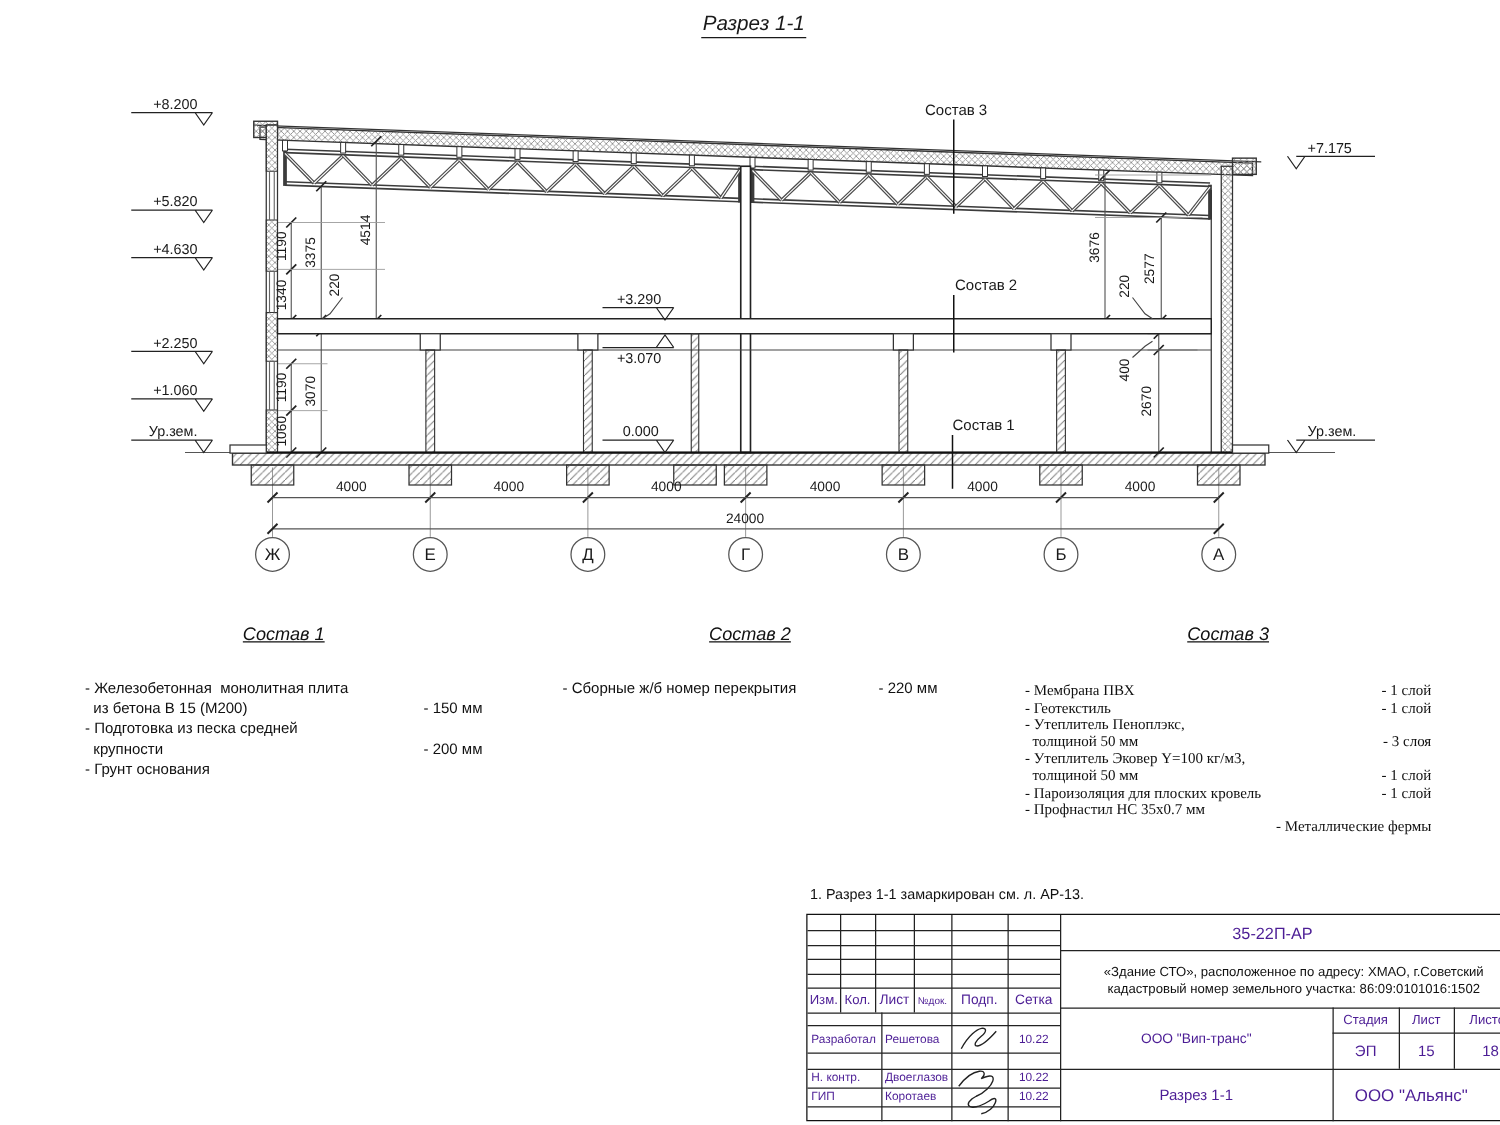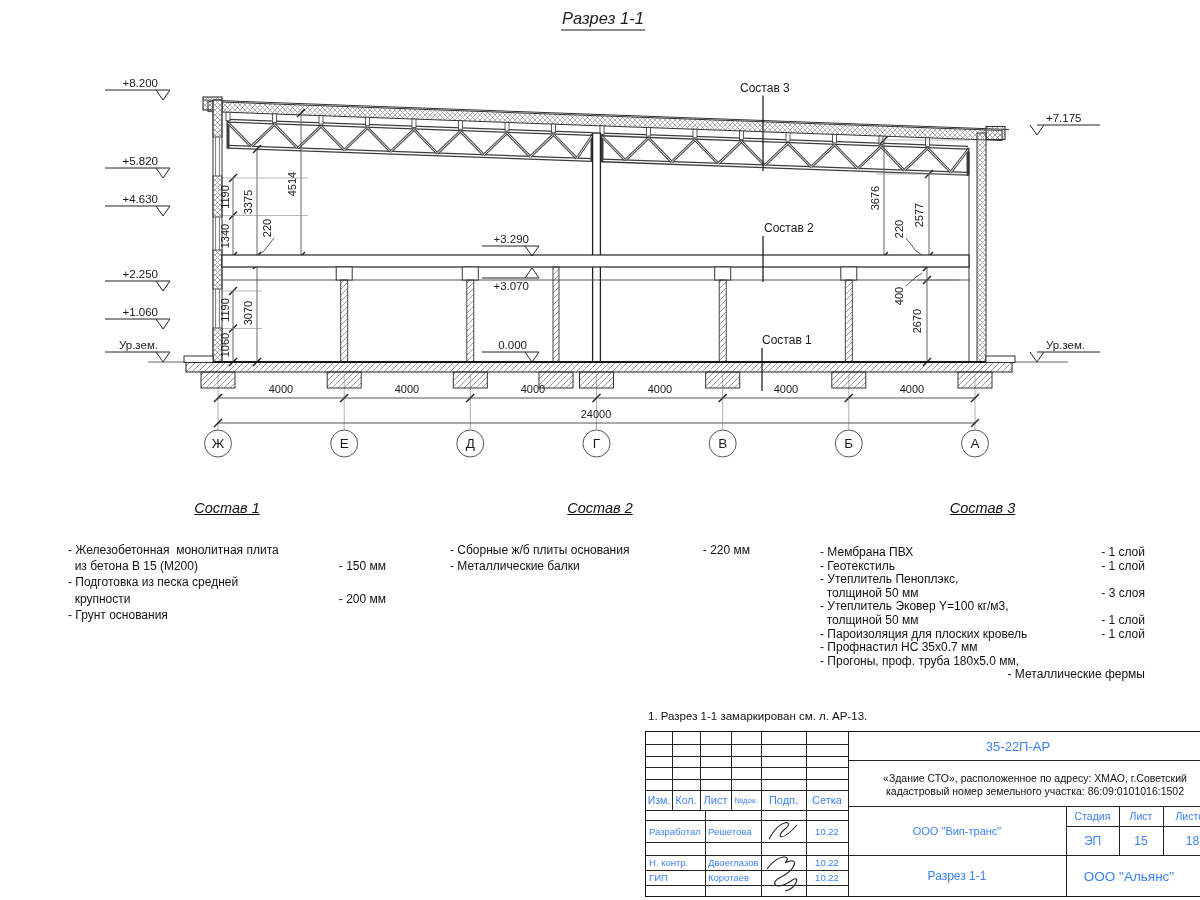--- a/index.html
+++ b/index.html
@@ -9,25 +9,25 @@
   .dimtxt{font-size:11px;}
   .elevtxt{font-size:11.5px;}
   .axistxt{font-size:13.5px;}
   .callout{font-size:12px;}
   
   .comp{position:absolute;font-size:12px;color:#111;}
   .comp .ctitle{text-align:center;font-style:italic;font-size:14.5px;
                 text-decoration:underline;margin-bottom:26px;}
   .comp .row{display:flex;justify-content:space-between;white-space:pre;}
   .c-lh16 .row{line-height:16.2px;}
-  .c-lh13 .row{line-height:13.6px;}
+  .c-lh13 .row{line-height:13.6px;font-family:Liberation Serif, serif;}
   
   .tbline{position:absolute;background:#222;}
   .tbtext{position:absolute;display:flex;align-items:center;justify-content:center;
-          text-align:center;color:#3b82f6;}
+          text-align:center;color:#4c1d95;}
   .tbleft{justify-content:flex-start;text-align:left;padding-left:3px;box-sizing:border-box;}
   .note{position:absolute;left:648px;top:710px;font-size:11.5px;color:#111;}
   .outer{position:absolute;left:645px;top:731px;width:577px;height:166px;
          border:1.6px solid #111;box-sizing:border-box;}
 </style>
 </head>
 <body>
 
 <div id="sheet">
 
@@ -460,35 +460,33 @@
   <div class="ctitle">Состав 1</div>
   <div class="row"><span>- Железобетонная  монолитная плита</span><span></span></div>
   <div class="row"><span>  из бетона В 15 (М200)</span><span>- 150 мм</span></div>
   <div class="row"><span>- Подготовка из песка средней</span><span></span></div>
   <div class="row"><span>  крупности</span><span>- 200 мм</span></div>
   <div class="row"><span>- Грунт основания</span><span></span></div>
 </div>
 
 <div class="comp c-lh16" style="left:450px;top:500px;width:300px;">
   <div class="ctitle">Состав 2</div>
-  <div class="row"><span>- Сборные ж/б плиты основания</span><span>- 220 мм</span></div>
-  <div class="row"><span>- Металлические балки</span><span></span></div>
+  <div class="row"><span>- Сборные ж/б номер перекрытия</span><span>- 220 мм</span></div>
 </div>
 
 <div class="comp c-lh13" style="left:820px;top:500px;width:325px;">
   <div class="ctitle" style="margin-bottom:30px;">Состав 3</div>
   <div class="row"><span>- Мембрана ПВХ</span><span>- 1 слой</span></div>
   <div class="row"><span>- Геотекстиль</span><span>- 1 слой</span></div>
   <div class="row"><span>- Утеплитель Пеноплэкс,</span><span></span></div>
   <div class="row"><span>  толщиной 50 мм</span><span>- 3 слоя</span></div>
   <div class="row"><span>- Утеплитель Эковер Y=100 кг/м3,</span><span></span></div>
   <div class="row"><span>  толщиной 50 мм</span><span>- 1 слой</span></div>
   <div class="row"><span>- Пароизоляция для плоских кровель</span><span>- 1 слой</span></div>
   <div class="row"><span>- Профнастил НС 35х0.7 мм</span><span></span></div>
-  <div class="row"><span>- Прогоны, проф. труба 180х5.0 мм,</span><span></span></div>
   <div class="row"><span></span><span>- Металлические фермы</span></div>
 </div>
 
 <div class="note">1. Разрез 1-1 замаркирован см. л. АР-13.</div>
 
 <div>
   <div class="outer"></div>
 
   <div class="tbline" style="left:646px;top:744px;width:202px;height:1px"></div>
   <div class="tbline" style="left:646px;top:756px;width:202px;height:1px"></div>

